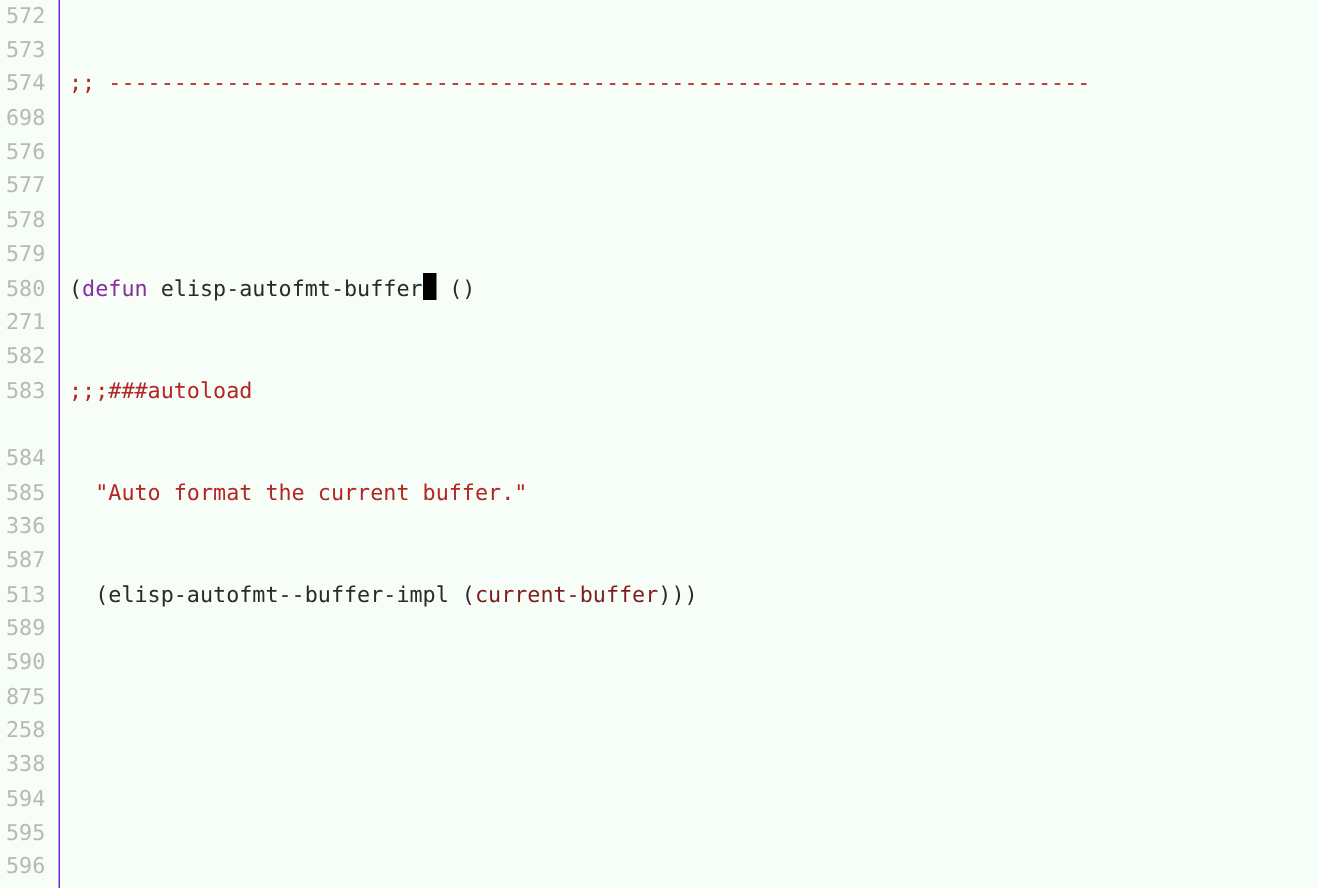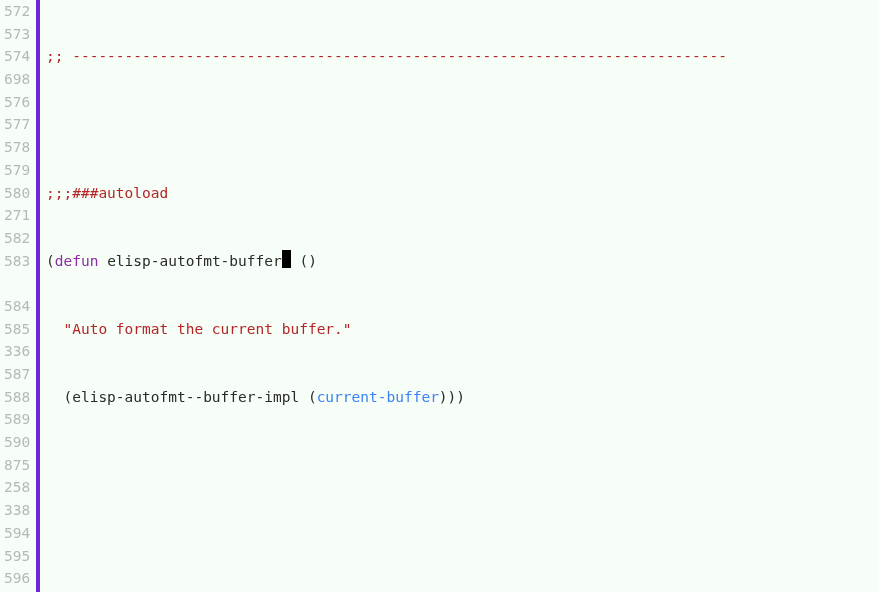--- a/index.html
+++ b/index.html
@@ -17,36 +17,36 @@
       width: 100%;
       height: 100%;
     }
     .gutter {
       background: #f7fdf7;
       color: #b5bab5;
       padding-right: 8px;
       padding-left: 4px;
       flex-shrink: 0;
       user-select: none;
-      border-right: 4px solid #6d28d9;
+      border-right: 1px solid #6d28d9;
       width: 40px;
     }
     .gutter div { height: 22.7px; }
     .code {
       flex: 1;
       white-space: pre;
       padding-left: 6px;
       color: #2b2b2b;
     }
     .line { height: 22.7px; }
     .comment { color: #b42626; }
     .keyword { color: #8a2da2; }
     .funcname { color: #2b2b2b; }
     .string { color: #b42626; }
-    .builtin { color: #3b82f6; }
+    .builtin { color: #7f1d1d; }
     .cursor {
       display: inline-block;
       width: 9px;
       height: 18px;
       background: #000;
       vertical-align: text-bottom;
       position: relative;
       top: -1px;
     }
     .paren { color: #2b2b2b; }
@@ -66,36 +66,36 @@
     <div>579</div>
     <div>580</div>
     <div>271</div>
     <div>582</div>
     <div>583</div>
     <div></div>
     <div>584</div>
     <div>585</div>
     <div>336</div>
     <div>587</div>
-    <div>588</div>
+    <div>513</div>
     <div>589</div>
     <div>590</div>
     <div>875</div>
     <div>258</div>
     <div>338</div>
     <div>594</div>
     <div>595</div>
     <div>596</div>
     <div>597</div>
   </div>
   <div class="code">
     <div class="line"><span class="comment">;; </span><span class="comment">---------------------------------------------------------------------------</span></div>
     <div class="line"></div>
+    <div class="line"><span class="paren">(</span><span class="keyword">defun</span><span> </span><span class="funcname">elisp-autofmt-buffer</span><span class="cursor"></span><span class="paren"> ()</span></div>
     <div class="line"><span class="comment">;;;###autoload</span></div>
-    <div class="line"><span class="paren">(</span><span class="keyword">defun</span><span> </span><span class="funcname">elisp-autofmt-buffer</span><span class="cursor"></span><span class="paren"> ()</span></div>
     <div class="line"><span>  </span><span class="string">"Auto format the current buffer."</span></div>
     <div class="line"><span>  </span><span class="paren">(elisp-autofmt--buffer-impl (</span><span class="builtin">current-buffer</span><span class="paren">)))</span></div>
     <div class="line"></div>
     <div class="line"></div>
     
     
     
     
     
     

